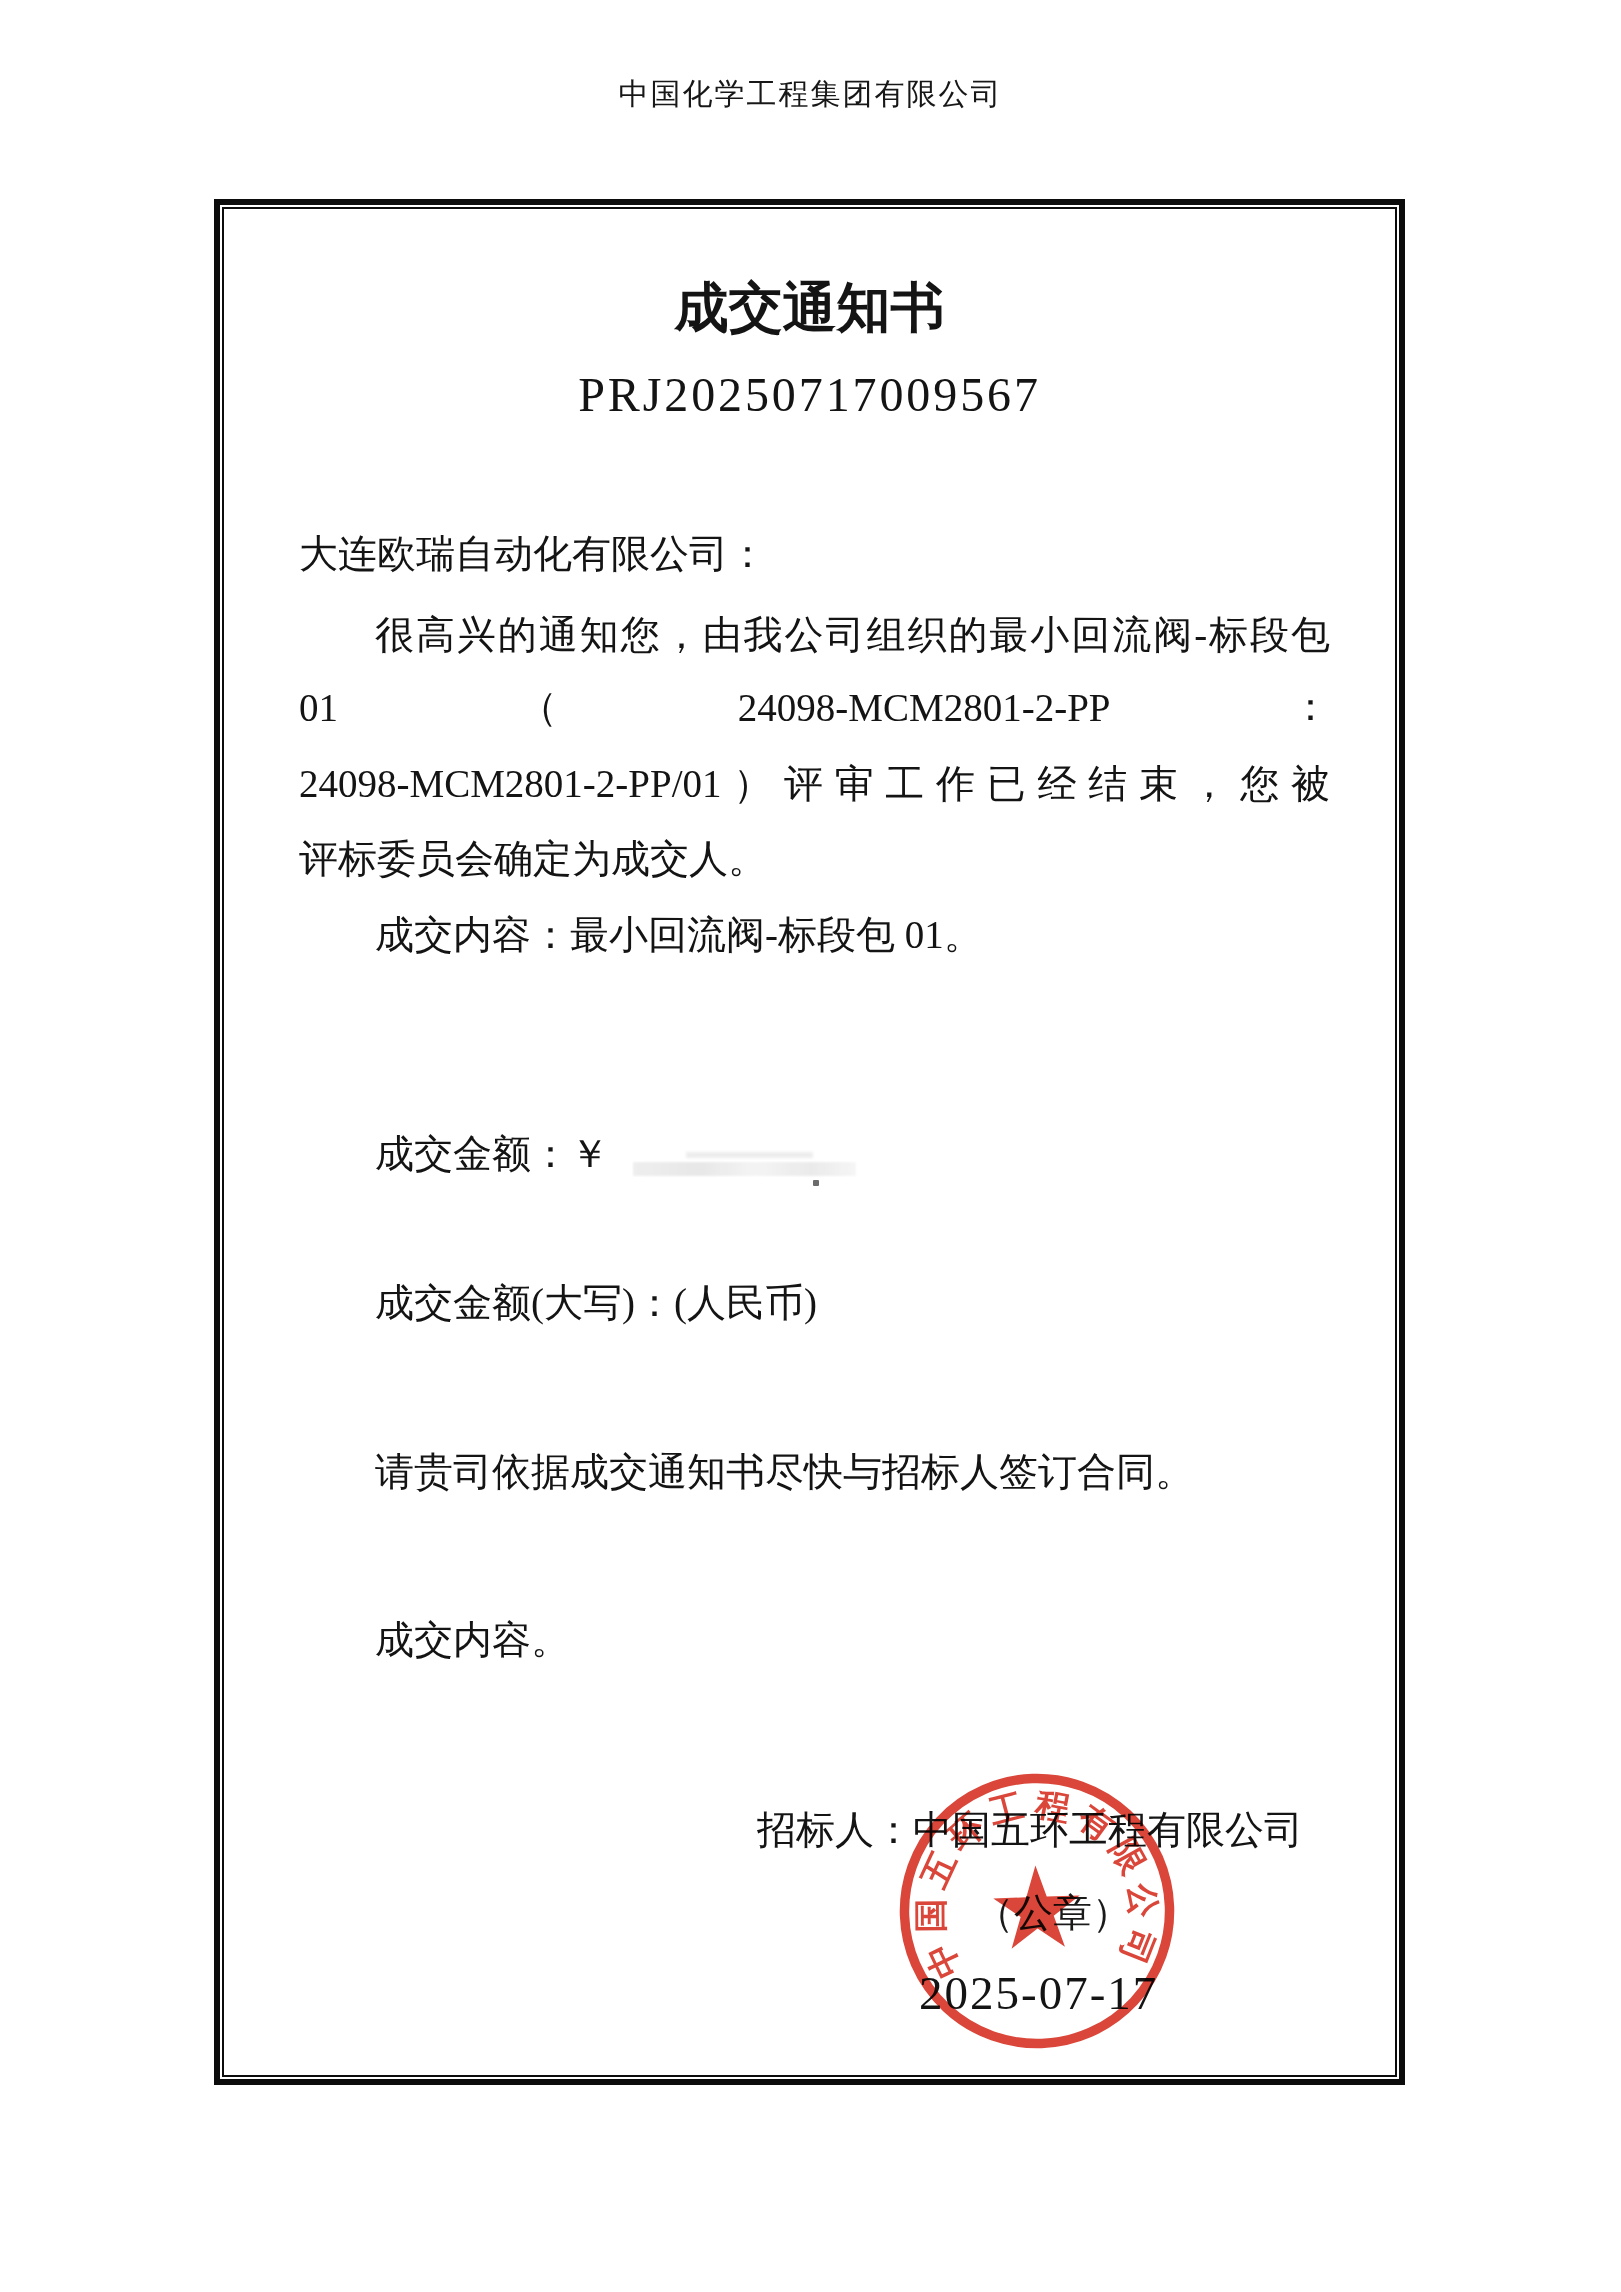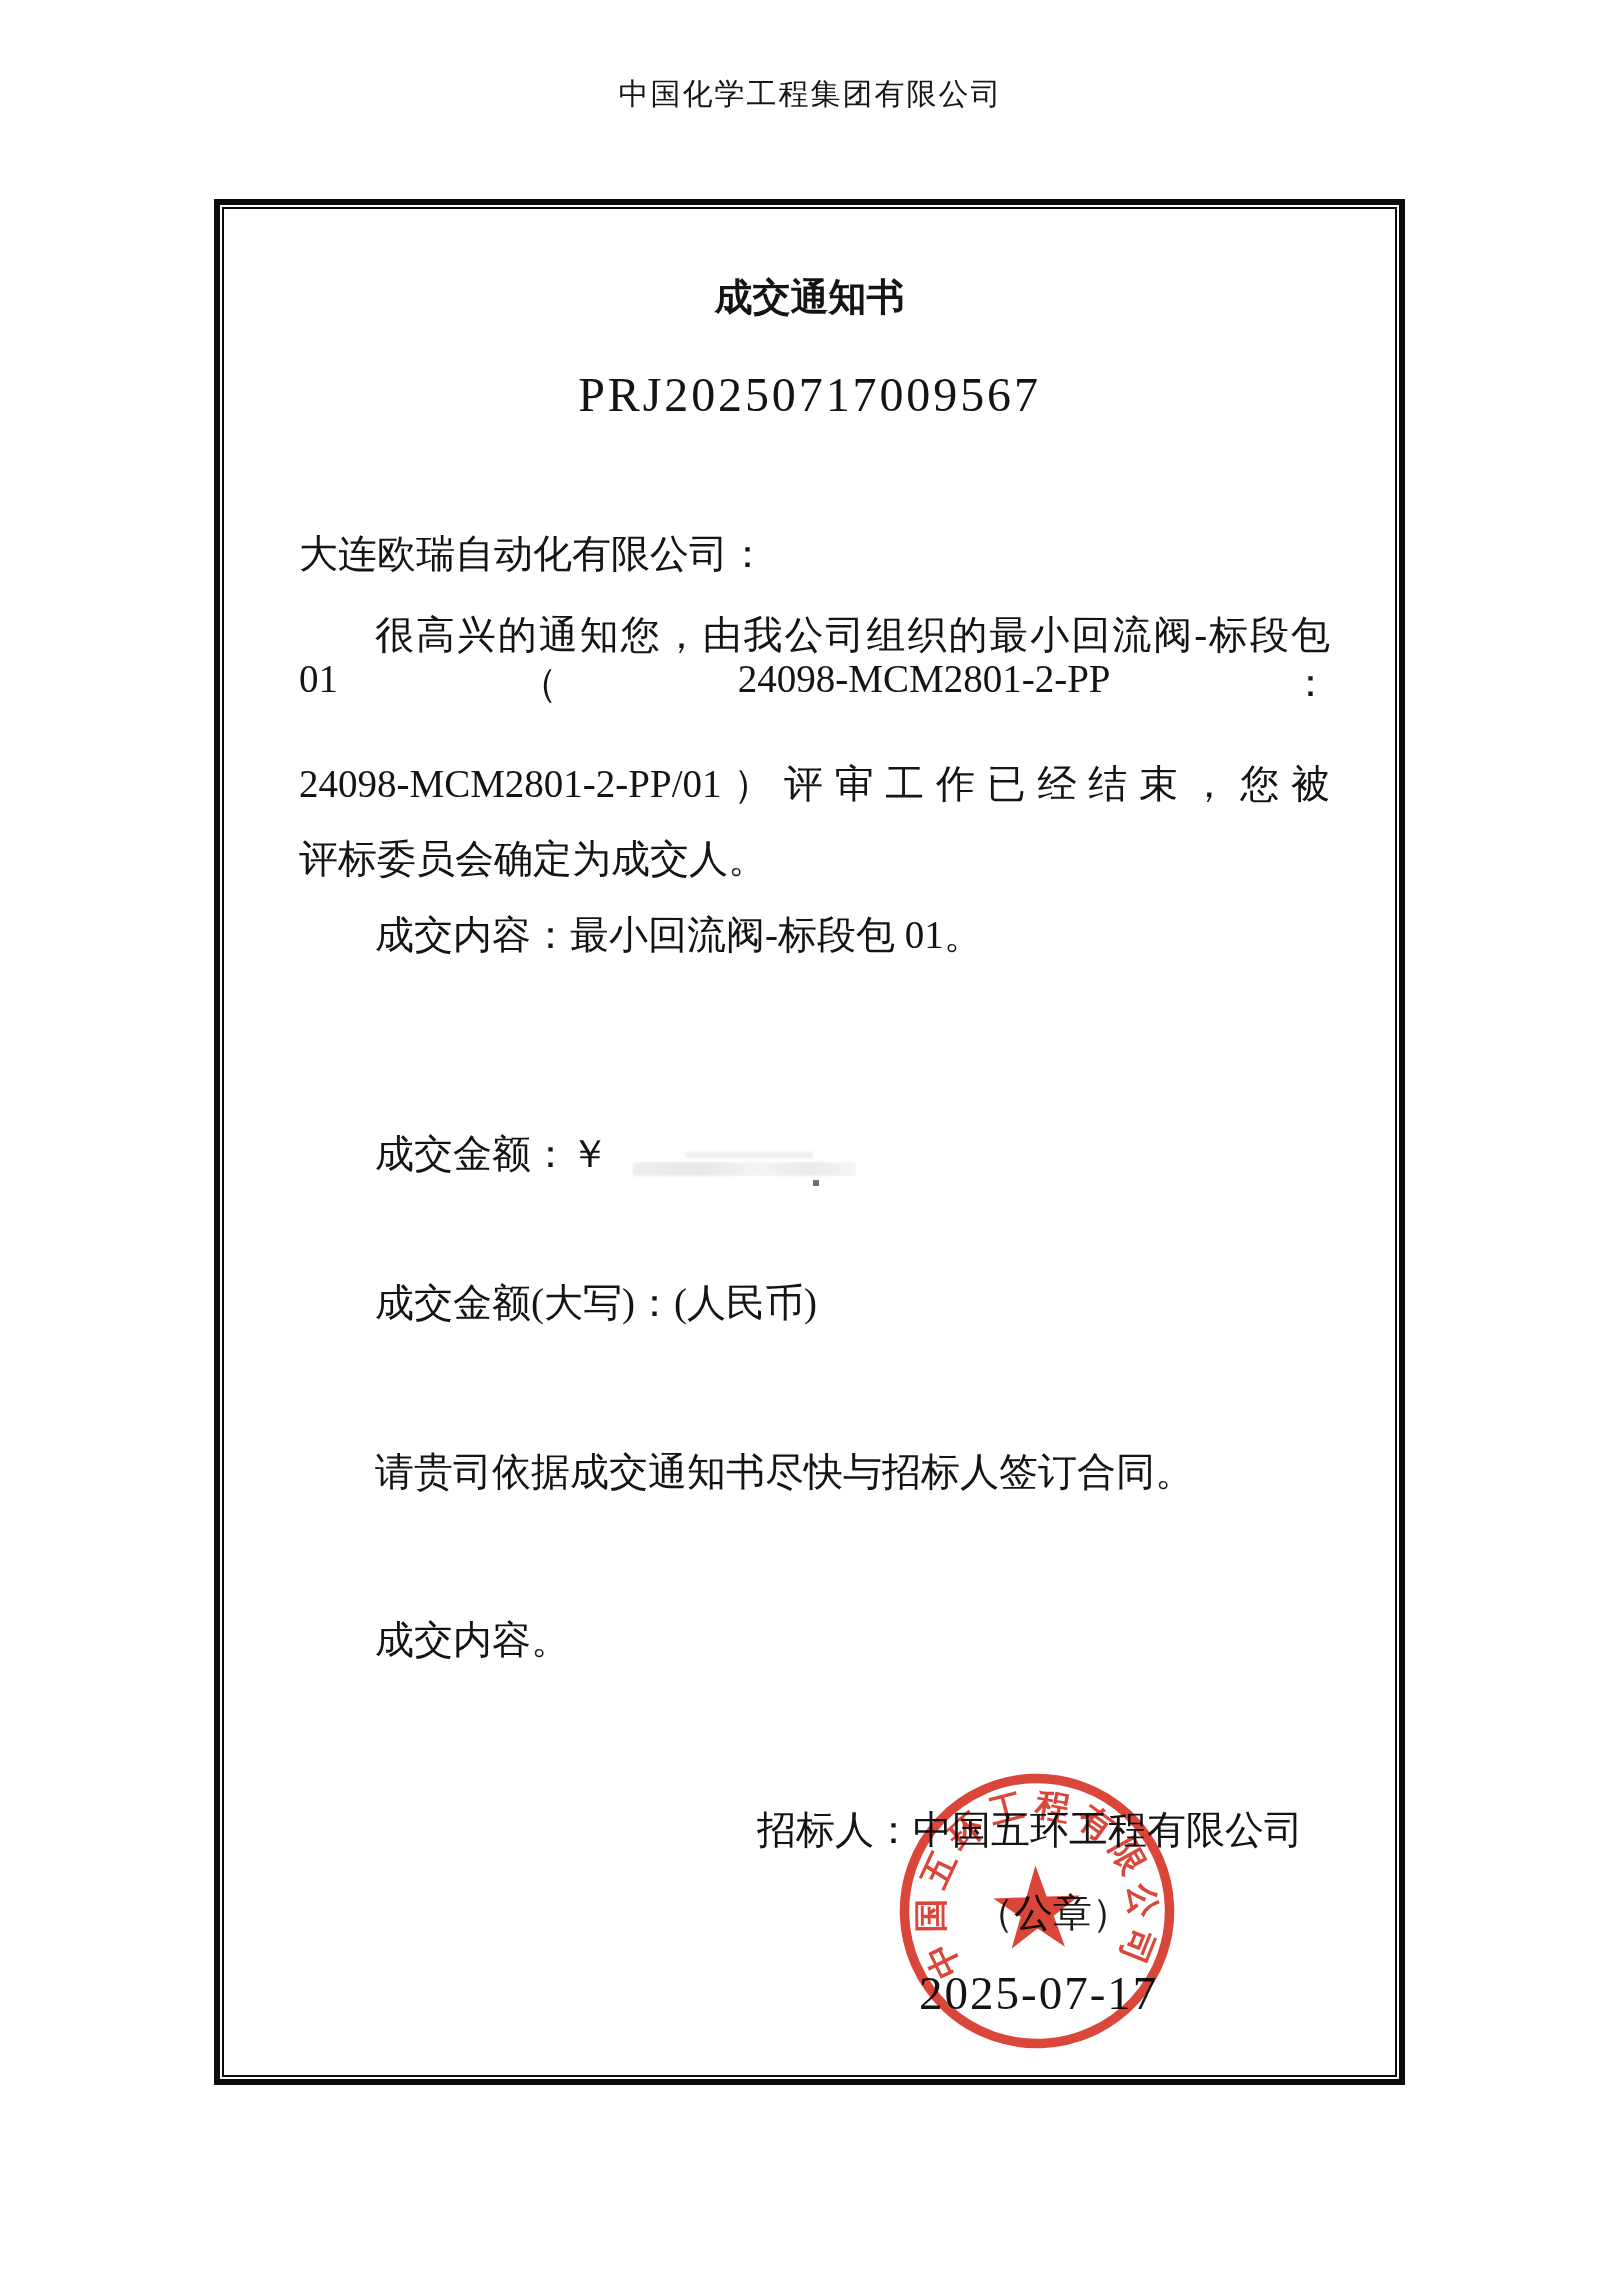--- a/index.html
+++ b/index.html
@@ -18,35 +18,35 @@
   
   .frame-outer{
     position:absolute;left:214px;top:199px;width:1191px;height:1886px;
     box-sizing:border-box;border:6.9px solid #0c0c0c;
   }
   .frame-inner{
     position:absolute;inset:2px;border:2.9px solid #0c0c0c;
   }
   .doc-title{
     position:absolute;left:214px;top:272px;width:1191px;
-    text-align:center;font-size:38px;font-weight:bold;color:#141414;
+    text-align:center;font-size:54px;font-weight:bold;color:#141414;
   }
   .doc-number{
     position:absolute;left:214px;top:367px;width:1191px;
     text-align:center;font-size:48px;letter-spacing:2.9px;color:#141414;
   }
   .bodyline{
     position:absolute;left:299px;width:1031px;
     font-size:39px;color:#141414;white-space:nowrap;
   }
   .just{white-space:normal;text-align:justify;text-align-last:justify;}
   .indent{text-indent:76px;}
   .addressee{top:527px;}
   .l2{top:608px;}
-  .l3{top:656px;display:flex;justify-content:space-between;align-items:flex-start;gap:40px;}
+  .l3{top:680px;display:flex;justify-content:space-between;align-items:center;gap:40px;}
   .l4{top:757px;}
   .l5{top:832px;}
   .l6{top:908px;}
   .amount{top:1127px;}
   .caps{top:1276px;}
   .contract{top:1445px;}
   .closing{top:1613px;}
   .tenderer{position:absolute;left:757px;top:1803px;font-size:39px;color:#141414;white-space:nowrap;}
   .seal-note{position:absolute;left:975px;top:1886px;font-size:39px;color:#1a1a1a;white-space:nowrap;}
   .date{position:absolute;left:919px;top:1966px;font-size:47px;letter-spacing:2px;color:#141414;white-space:nowrap;}

